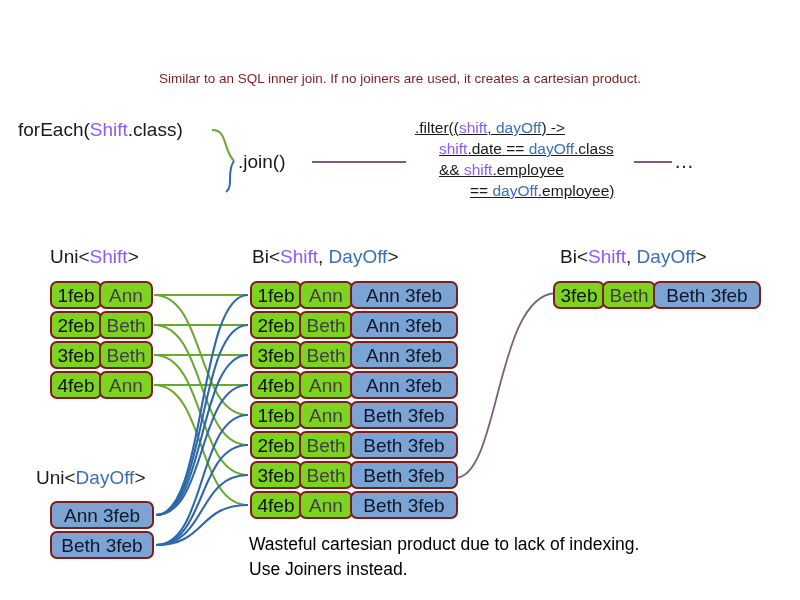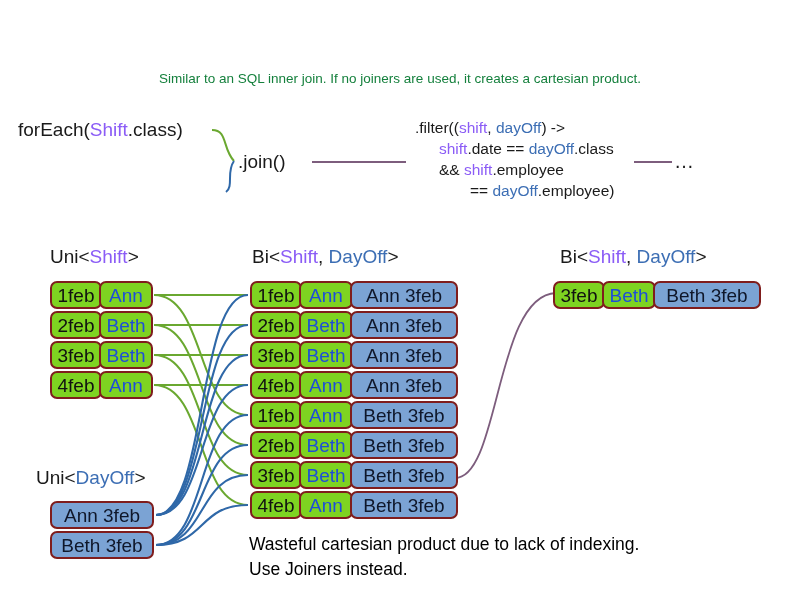--- a/index.html
+++ b/index.html
@@ -11,33 +11,33 @@
   #stage{position:absolute;left:0;top:0;width:800px;height:600px;}
 
   
   .title{
     position:absolute;left:0;top:22px;width:800px;text-align:center;
     font-size:35px;line-height:40px;font-weight:400;color:#000;
     white-space:nowrap;
   }
   .subtitle{
     position:absolute;left:0;top:70px;width:800px;text-align:center;
-    font-size:13.5px;line-height:18px;color:#15803d;white-space:nowrap;
+    font-size:13.5px;line-height:18px;color:#7f1d1d;white-space:nowrap;
   }
 
   
   .code{position:absolute;font-size:19px;line-height:24px;white-space:nowrap;color:#1a1a1a;}
   .g{color:#8b5cf6;}    
   .b{color:#3c6eb4;}    
 
   .foreach1{left:18px;top:118px;}
   .foreach2{left:18px;top:180px;}
   .joincall{left:238px;top:150px;}
 
-  .filterblk{position:absolute;left:415px;top:117px;font-size:15.5px;line-height:21px;white-space:nowrap;color:#1a1a1a;}
+  .filterblk{position:absolute;left:415px;top:117px;font-size:15.5px;line-height:21px;white-space:nowrap;color:#1a1a1a;text-decoration:underline;}
   .filterblk .l2{padding-left:24px;}
   .filterblk .l3{padding-left:24px;}
   .filterblk .l4{padding-left:55px;}
   .ellipsis{position:absolute;left:674px;top:150px;font-size:20px;color:#1a1a1a;letter-spacing:1px;}
 
   
   .slabel{position:absolute;font-size:19px;line-height:22px;white-space:nowrap;color:#1a1a1a;}
   .lbl-uni-shift{left:50px;top:246px;}
   .lbl-bi-mid{left:252px;top:246px;}
   .lbl-bi-right{left:560px;top:246px;}
@@ -50,21 +50,21 @@
   }
   .cell{
     border:2px solid #7f1d1d;border-radius:7px;
     display:flex;align-items:center;justify-content:center;
     font-size:19px;line-height:19px;box-sizing:border-box;
     height:28px;
   }
   .cell.green{background:#7ed321;}
   .cell.blue{background:#7ba3d4;}
   .cell.date{color:#111;}
-  .cell.name{color:#1d4ed8;}
+  .cell.name{color:#404040;}
   .cell.pair{color:#0f172a;}
   .cell + .cell{margin-left:-3px;}
 
   
   .w-date{width:52px;}
   .w-name{width:54px;}
   .w-pair{width:104px;}
   .w-pairwide{width:108px;}
 
   

